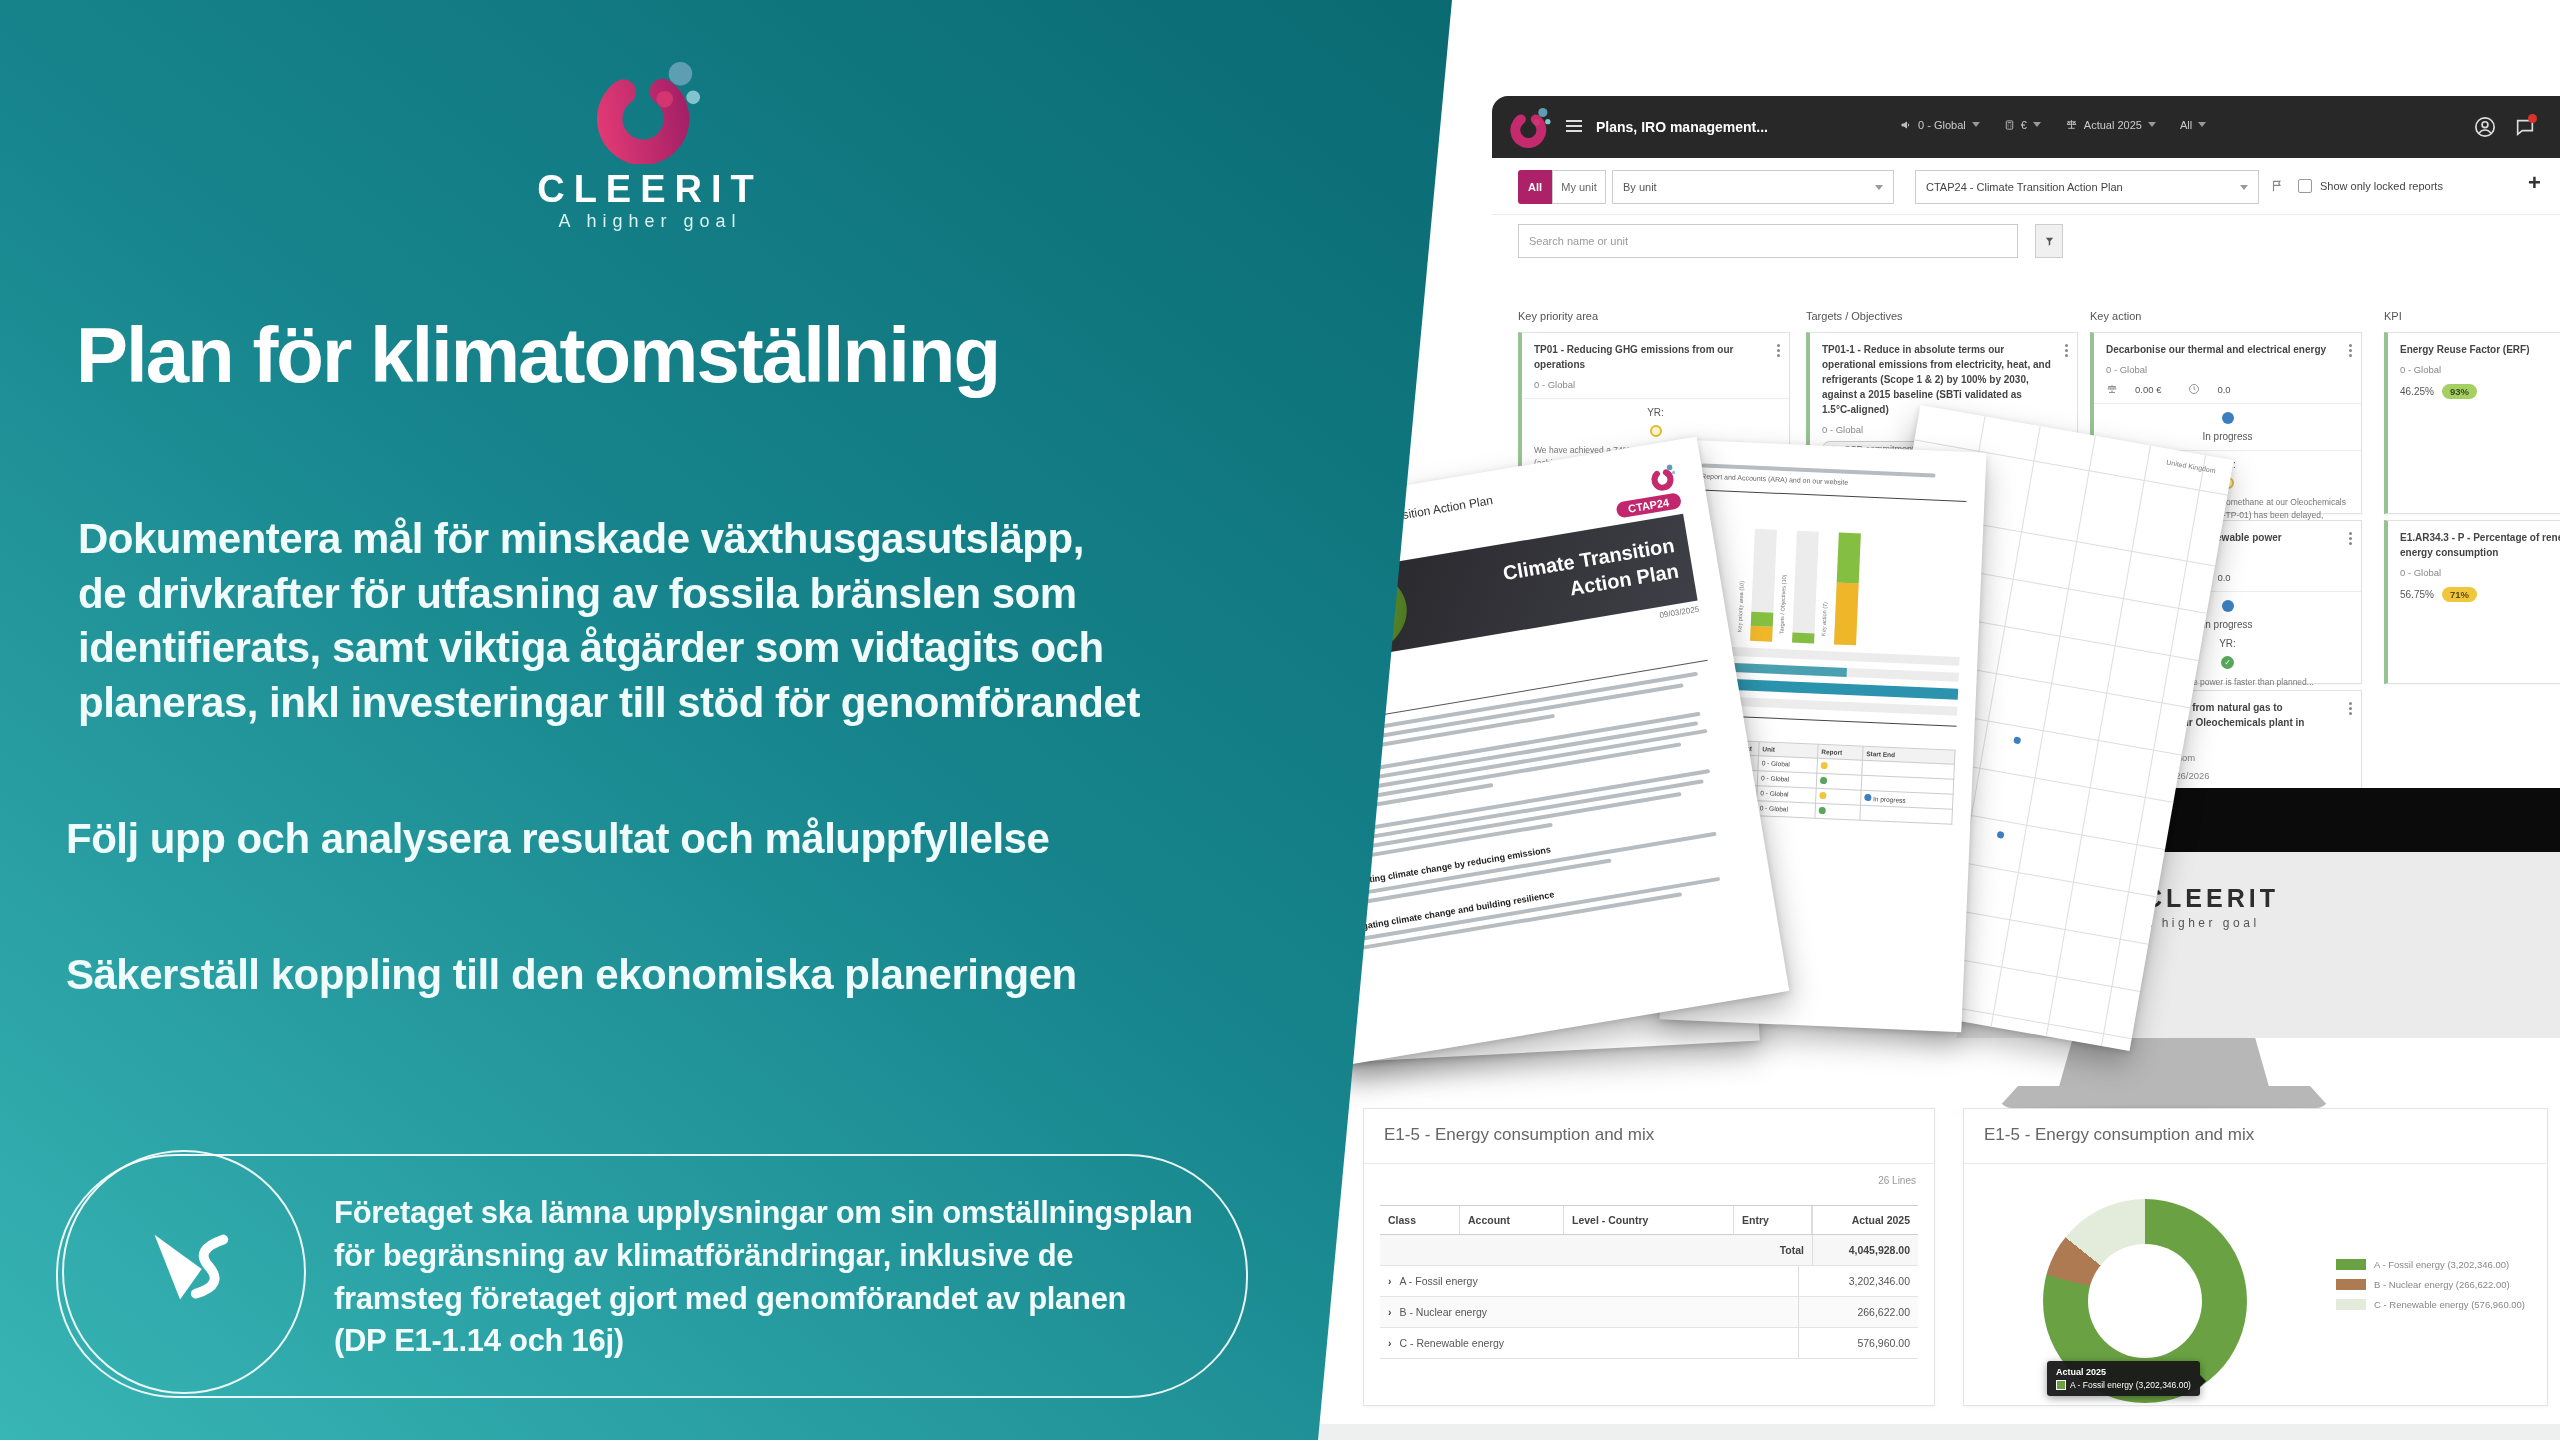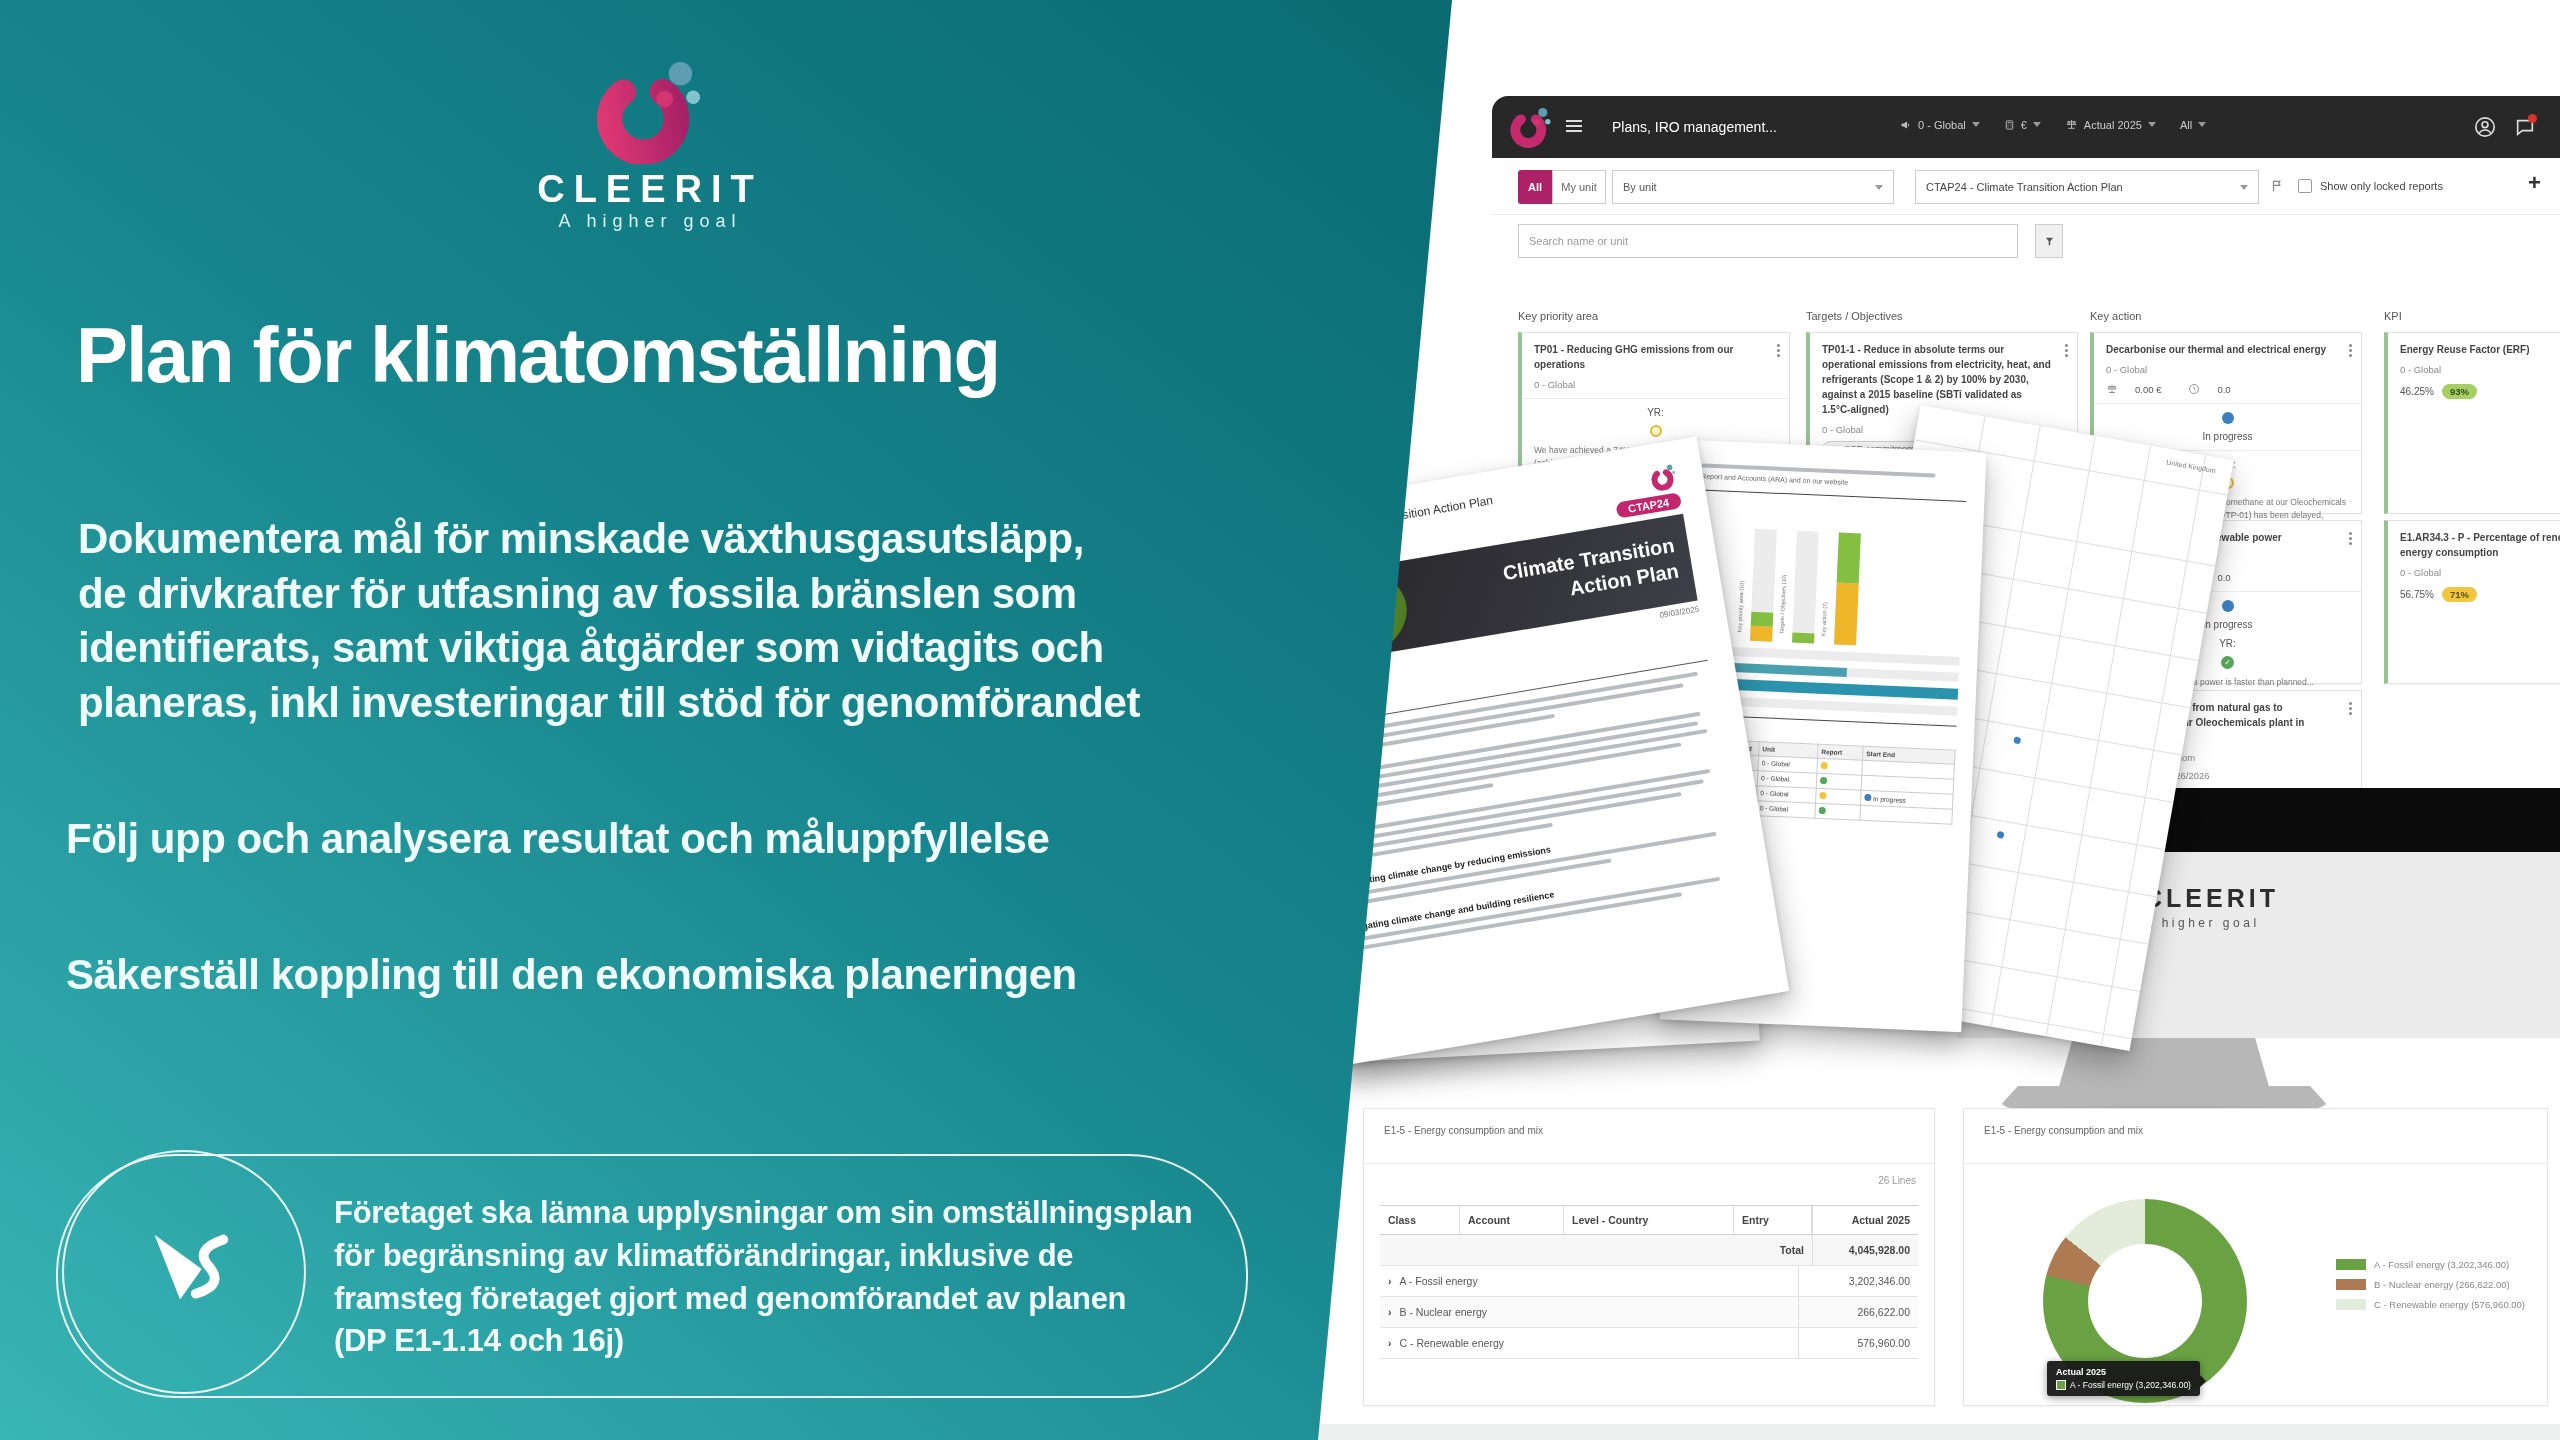--- a/index.html
+++ b/index.html
@@ -17,21 +17,21 @@
   .callout-circle{border:2.5px solid rgba(255,255,255,.9);border-radius:50%;display:flex;align-items:center;justify-content:center;}
   .callout-text{font-size:31px;font-weight:bold;line-height:1.38;letter-spacing:-.3px;}
   .logo-word{font-size:38px;font-weight:bold;letter-spacing:9px;color:#fff;}
   .logo-tag{font-size:18px;letter-spacing:6px;color:#d9f2f2;}
 
   
   #app{left:1492px;top:96px;width:1068px;height:756px;}
   .topbar{position:absolute;left:0;top:0;width:1068px;height:62px;background:#282828;border-radius:16px 0 0 0;}
   .appbody{position:absolute;left:0;top:62px;width:1068px;height:630px;background:#fff;}
   .band{position:absolute;left:0;top:692px;width:1068px;height:64px;background:#0b0b0b;}
-  .tb-title{font-size:14px;font-weight:normal;color:#fff;margin-left:16px;}
+  .tb-title{font-size:14px;font-weight:bold;color:#fff;}
   .tb-menu{display:inline-flex;align-items:center;gap:6px;font-size:11px;color:#ccc;margin-right:24px;}
   .caret{width:0;height:0;border-left:4px solid transparent;border-right:4px solid transparent;border-top:5px solid #999;display:inline-block;}
   .burger{width:16px;height:2px;background:#ddd;box-shadow:0 5px 0 #ddd,0 10px 0 #ddd;display:inline-block;}
   .fbtn{position:absolute;height:34px;box-sizing:border-box;display:flex;align-items:center;justify-content:center;font-size:11px;}
   .selbox{position:absolute;height:34px;box-sizing:border-box;border:1px solid #ccc;background:#fff;display:flex;align-items:center;
           padding:0 10px;font-size:11px;color:#555;}
   .selbox .caret{margin-left:auto;}
   .chk{width:14px;height:14px;border:1px solid #999;background:#fff;box-sizing:border-box;border-radius:2px;display:inline-block;}
   .colhead{position:absolute;font-size:11px;color:#555;}
   .crd{position:absolute;background:#fff;border:1px solid #e1e1e1;border-left:4px solid #97c293;
@@ -74,21 +74,21 @@
             clip-path:polygon(52px 0,604px 0,604px 186px,0 186px);}
   .mon-neck{position:absolute;left:2058px;top:1038px;width:212px;height:52px;background:#b7b7b7;
             clip-path:polygon(7% 0,93% 0,100% 100%,0 100%);}
   .mon-base{position:absolute;left:1998px;top:1086px;width:332px;height:22px;background:#b7b7b7;
             clip-path:polygon(6% 0,94% 0,100% 100%,0 100%);border-radius:0 0 14px 14px;}
   .mon-shadow{position:absolute;left:1944px;top:1104px;width:440px;height:18px;
               background:radial-gradient(ellipse at center,rgba(0,0,0,.16),rgba(0,0,0,0) 70%);}
 
   
   .panel{position:absolute;background:#fff;border:1px solid #e4e4e4;box-sizing:border-box;box-shadow:0 1px 3px rgba(0,0,0,.05);}
-  .panel-title{padding:16px 20px;font-size:10px;color:#666;border-bottom:1px solid #eaeaea;height:55px;box-sizing:border-box;}
+  .panel-title{padding:16px 20px;font-size:17px;color:#666;border-bottom:1px solid #eaeaea;height:55px;box-sizing:border-box;}
   .tbl{position:absolute;left:16px;right:16px;top:96px;font-size:10.5px;color:#555;}
   .trow{display:flex;align-items:center;height:30px;border-bottom:1px solid #e3e3e3;}
   .thead{border-top:1px solid #cfcfcf;border-bottom:1px solid #cfcfcf;font-weight:bold;color:#444;height:28px;}
   .thead .tc{border-right:1px solid #ddd;height:100%;display:flex;align-items:center;box-sizing:border-box;}
   .thead .tc:last-child{border-right:none;}
   .tc{padding:0 8px;box-sizing:border-box;}
   .tc-class{width:80px;}.tc-account{width:104px;}.tc-level{width:170px;}.tc-entry{width:78px;}
   .tc-val{flex:1;text-align:right;border-left:1px solid #ddd;height:100%;display:flex;align-items:center;justify-content:flex-end;}
   .chev{color:#444;font-weight:bold;margin-right:8px;}
   .legend-row{display:flex;align-items:center;gap:8px;margin-bottom:9px;font-size:9.5px;color:#888;}

